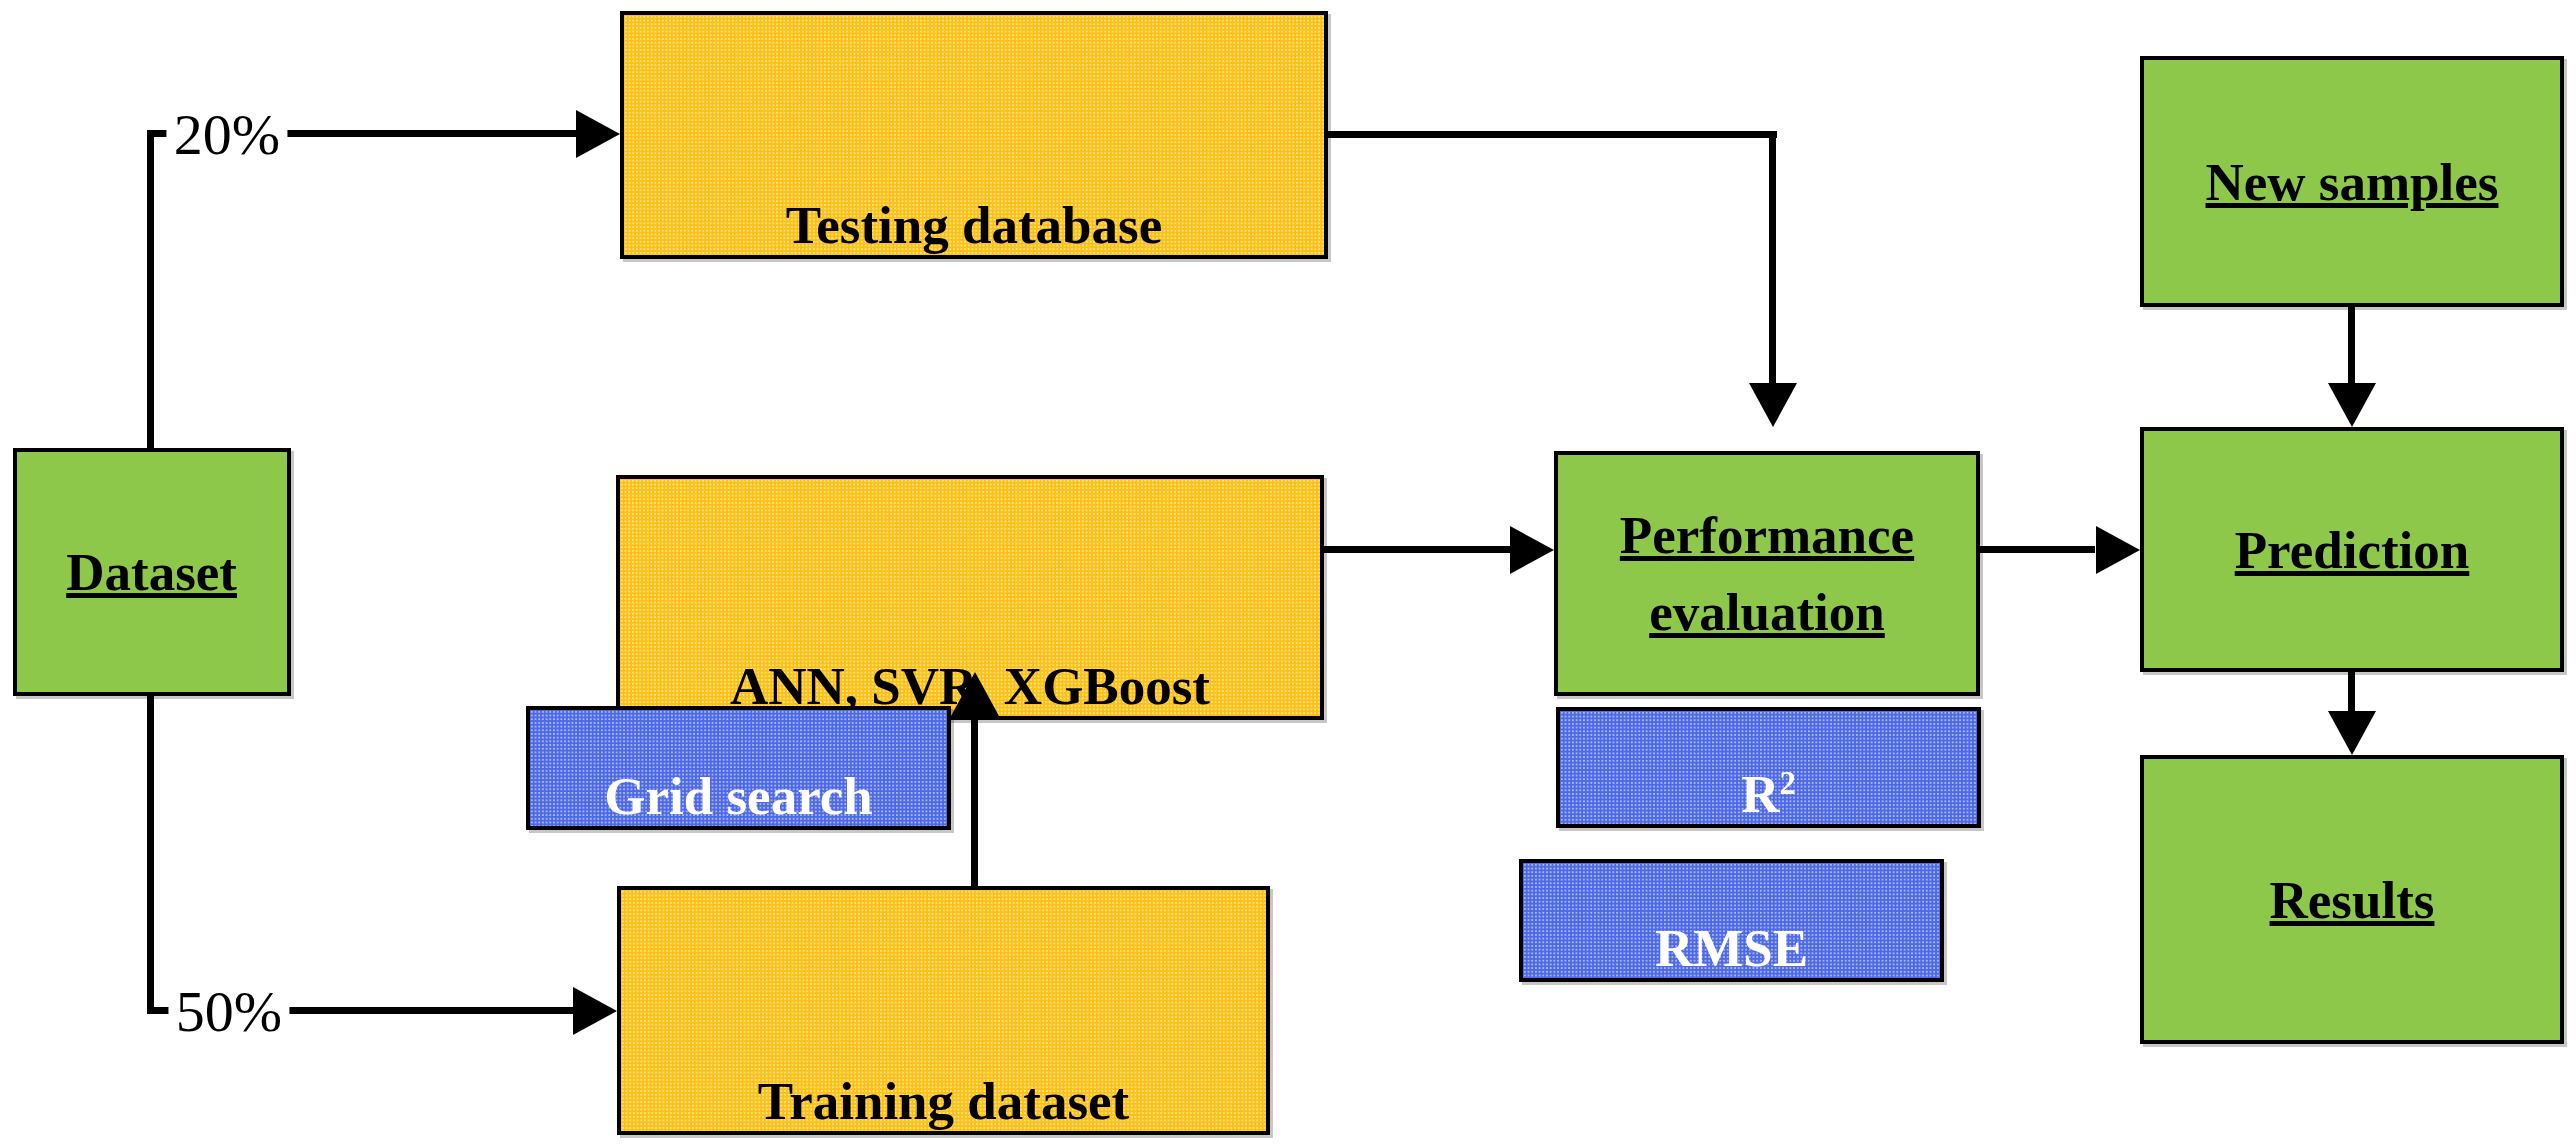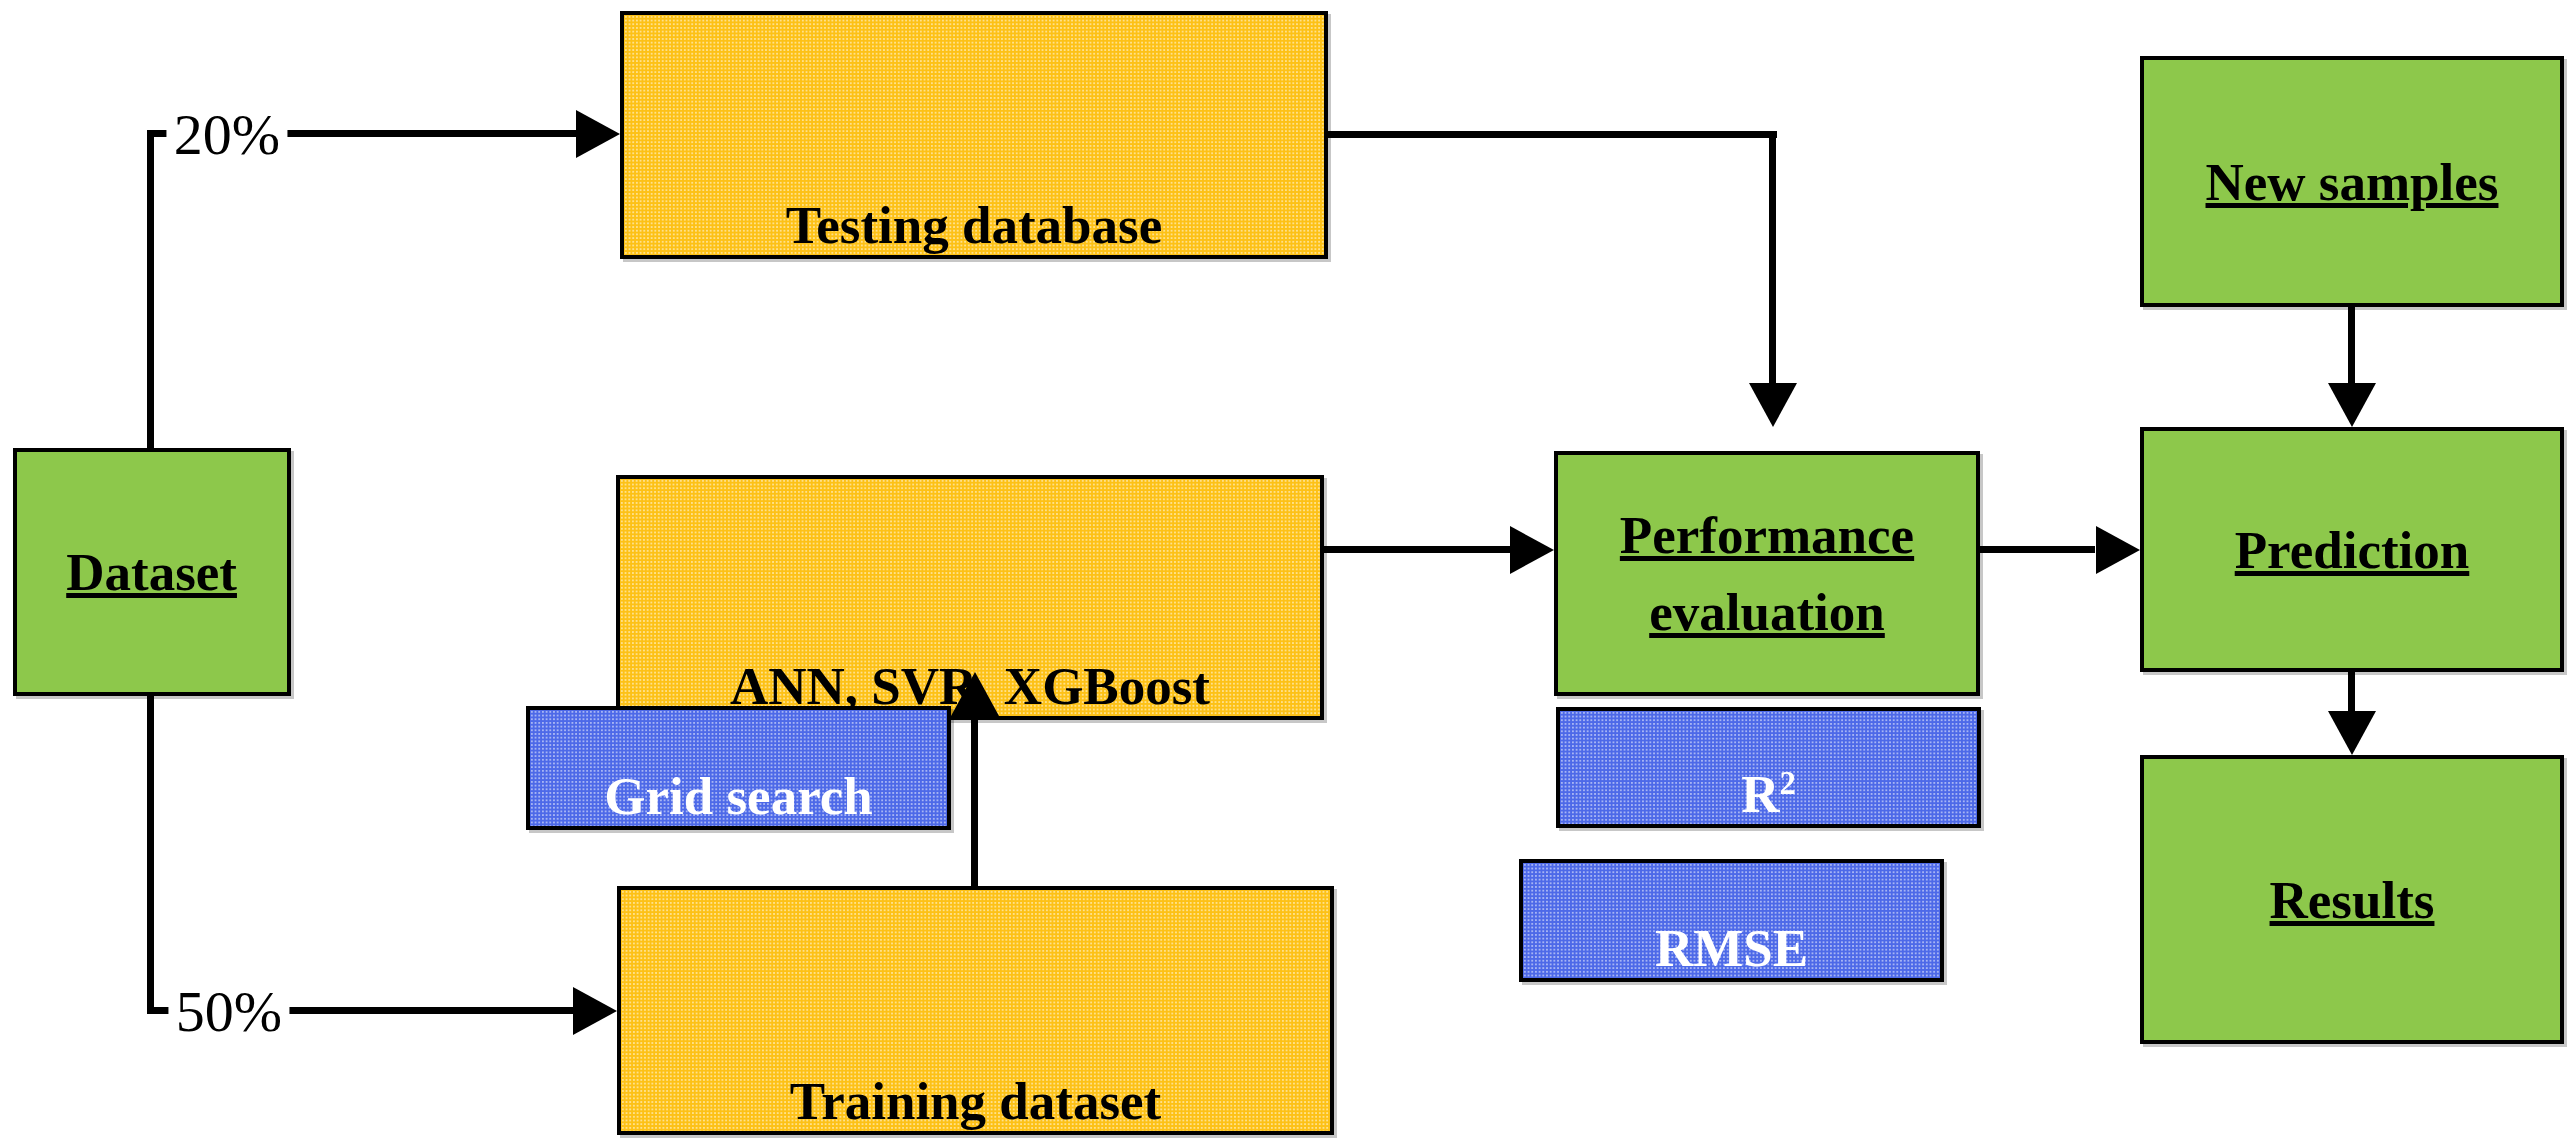--- a/index.html
+++ b/index.html
@@ -48,21 +48,21 @@
   </div>
 
   <div class="box orange textured" style="left:616px;top:427px;width:708px;height:245px;margin-top:48px;">
     <span>ANN, SVR, XGBoost</span>
   </div>
 
   <div class="box blue textured" style="left:526px;top:706px;width:425px;height:124px;">
     <span>Grid search</span>
   </div>
 
-  <div class="box orange textured" style="left:617px;top:886px;width:717px;height:249px;">
+  <div class="box orange textured" style="left:617px;top:886px;width:653px;height:249px;">
     <span>Training dataset</span>
   </div>
 
   <div class="box green two-line" style="left:1554px;top:427px;width:426px;height:245px;margin-top:24px;">
     <div>
       <div>Performance</div>
       <div>evaluation</div>
     </div>
   </div>
 

